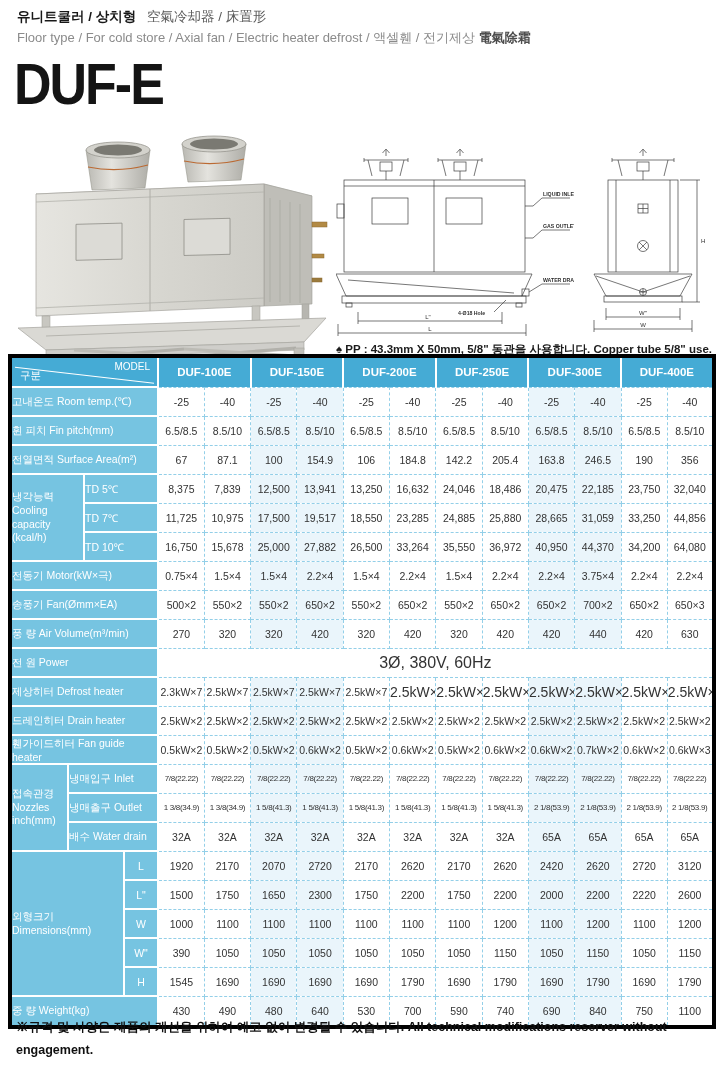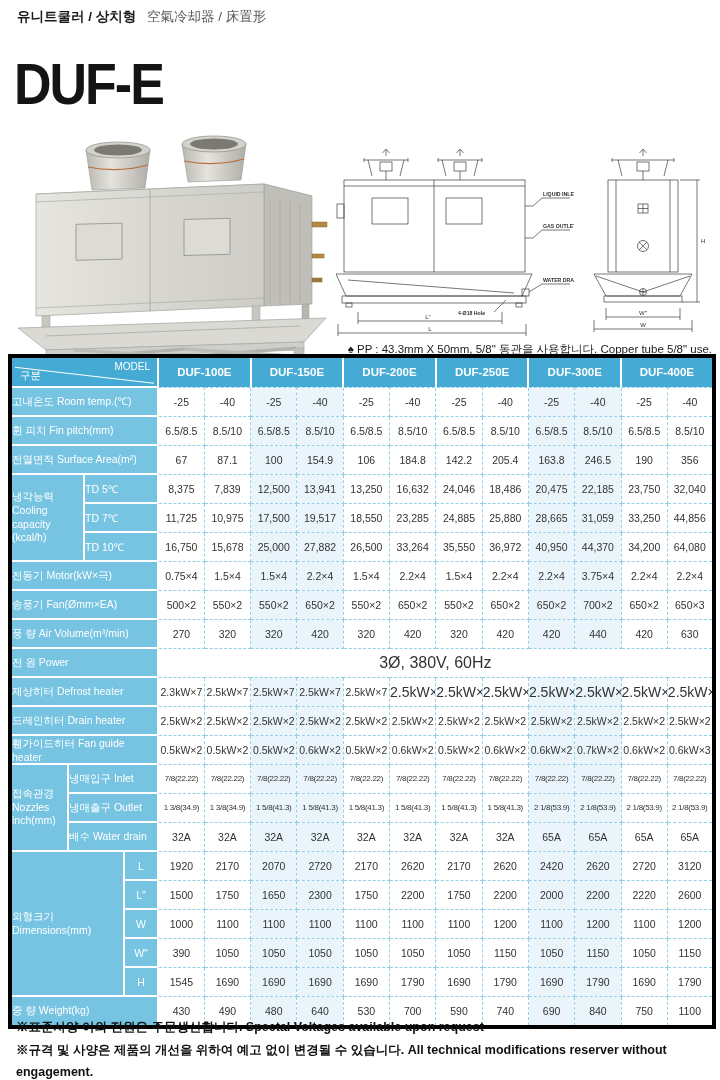--- a/index.html
+++ b/index.html
@@ -13,21 +13,21 @@
   .hl2 { position:absolute; left:17px; top:29px; font-size:13px; color:#8b8b8b; }
   .hl2 .cjkb { font-weight:bold; color:#4d4d4d; }
   h1.title { position:absolute; left:14px; top:50px; margin:0; font-size:52px; font-weight:bold;
              letter-spacing:-2px; color:#141414; transform:scaleY(1.12); transform-origin:left top; }
 
   
   .media { position:absolute; left:0; top:124px; width:720px; height:244px; }
   .photo { position:absolute; left:12px; top:4px; }
   .front-drawing { position:absolute; left:336px; top:22px; }
   .side-drawing  { position:absolute; left:586px; top:22px; }
-  .pipe-note { position:absolute; right:8px; top:218px; font-size:11.5px; font-weight:normal; color:#1c1c1c; }
+  .pipe-note { position:absolute; right:8px; top:218px; font-size:11.5px; font-weight:bold; color:#1c1c1c; }
 
   
   table.spec { position:absolute; left:8px; top:354px; width:704px; border-collapse:collapse;
                table-layout:fixed; border:4px solid #000000; }
   table.spec th, table.spec td { padding:0; overflow:hidden; }
 
   thead th { height:28px; background:#45abd5; color:#fff; font-size:11.5px; font-weight:bold;
              border-left:2px solid #fff; }
   thead th.corner { border-left:none; position:relative; }
   .c-top { position:absolute; top:3px; right:7px; font-size:10px; font-weight:normal; color:#fff; }
@@ -55,20 +55,23 @@
   .dwg text { stroke:none; fill:#2e2e2e; font-family:"Liberation Sans", sans-serif; }
 </style>
 </head>
 <body>
 
 <div class="page">
 
   <div class="hl1">
     <span class="b">유니트쿨러 / 상치형</span>
     <span class="cjk">空氣冷却器 / 床置形</span>
+  </div>
+  <div class="hl2">
+    <span>Floor type / For cold store / Axial fan / Electric heater defrost / 액셀휀 / 전기제상 </span><span class="cjkb">電氣除霜</span>
   </div>
   <h1 class="title">DUF-E</h1>
 
   <div class="media">
 
     <svg class="photo" width="322" height="236" viewBox="0 0 322 236">
       <defs>
         <linearGradient id="gBody" x1="0" y1="0" x2="1" y2="0">
           <stop offset="0" stop-color="#e6e5e0"></stop>
             <stop offset="0.55" stop-color="#d7d6d0"></stop>
@@ -588,17 +591,16 @@
           <td class="">740</td>
           <td class="tint">690</td>
           <td class="tint">840</td>
           <td class="">750</td>
           <td class="">1100</td>
         </tr>
       </tbody>
   </table>
 
   <div class="notes">
-    <div>※표준사양 이외 전원은 주문생산합니다. Spectal Voltages available upon request</div>
     <div>※규격 및 사양은 제품의 개선을 위하여 예고 없이 변경될 수 있습니다. All technical modifications reserver without engagement.</div>
   </div>
 
 </div>
 
 </body></html>

